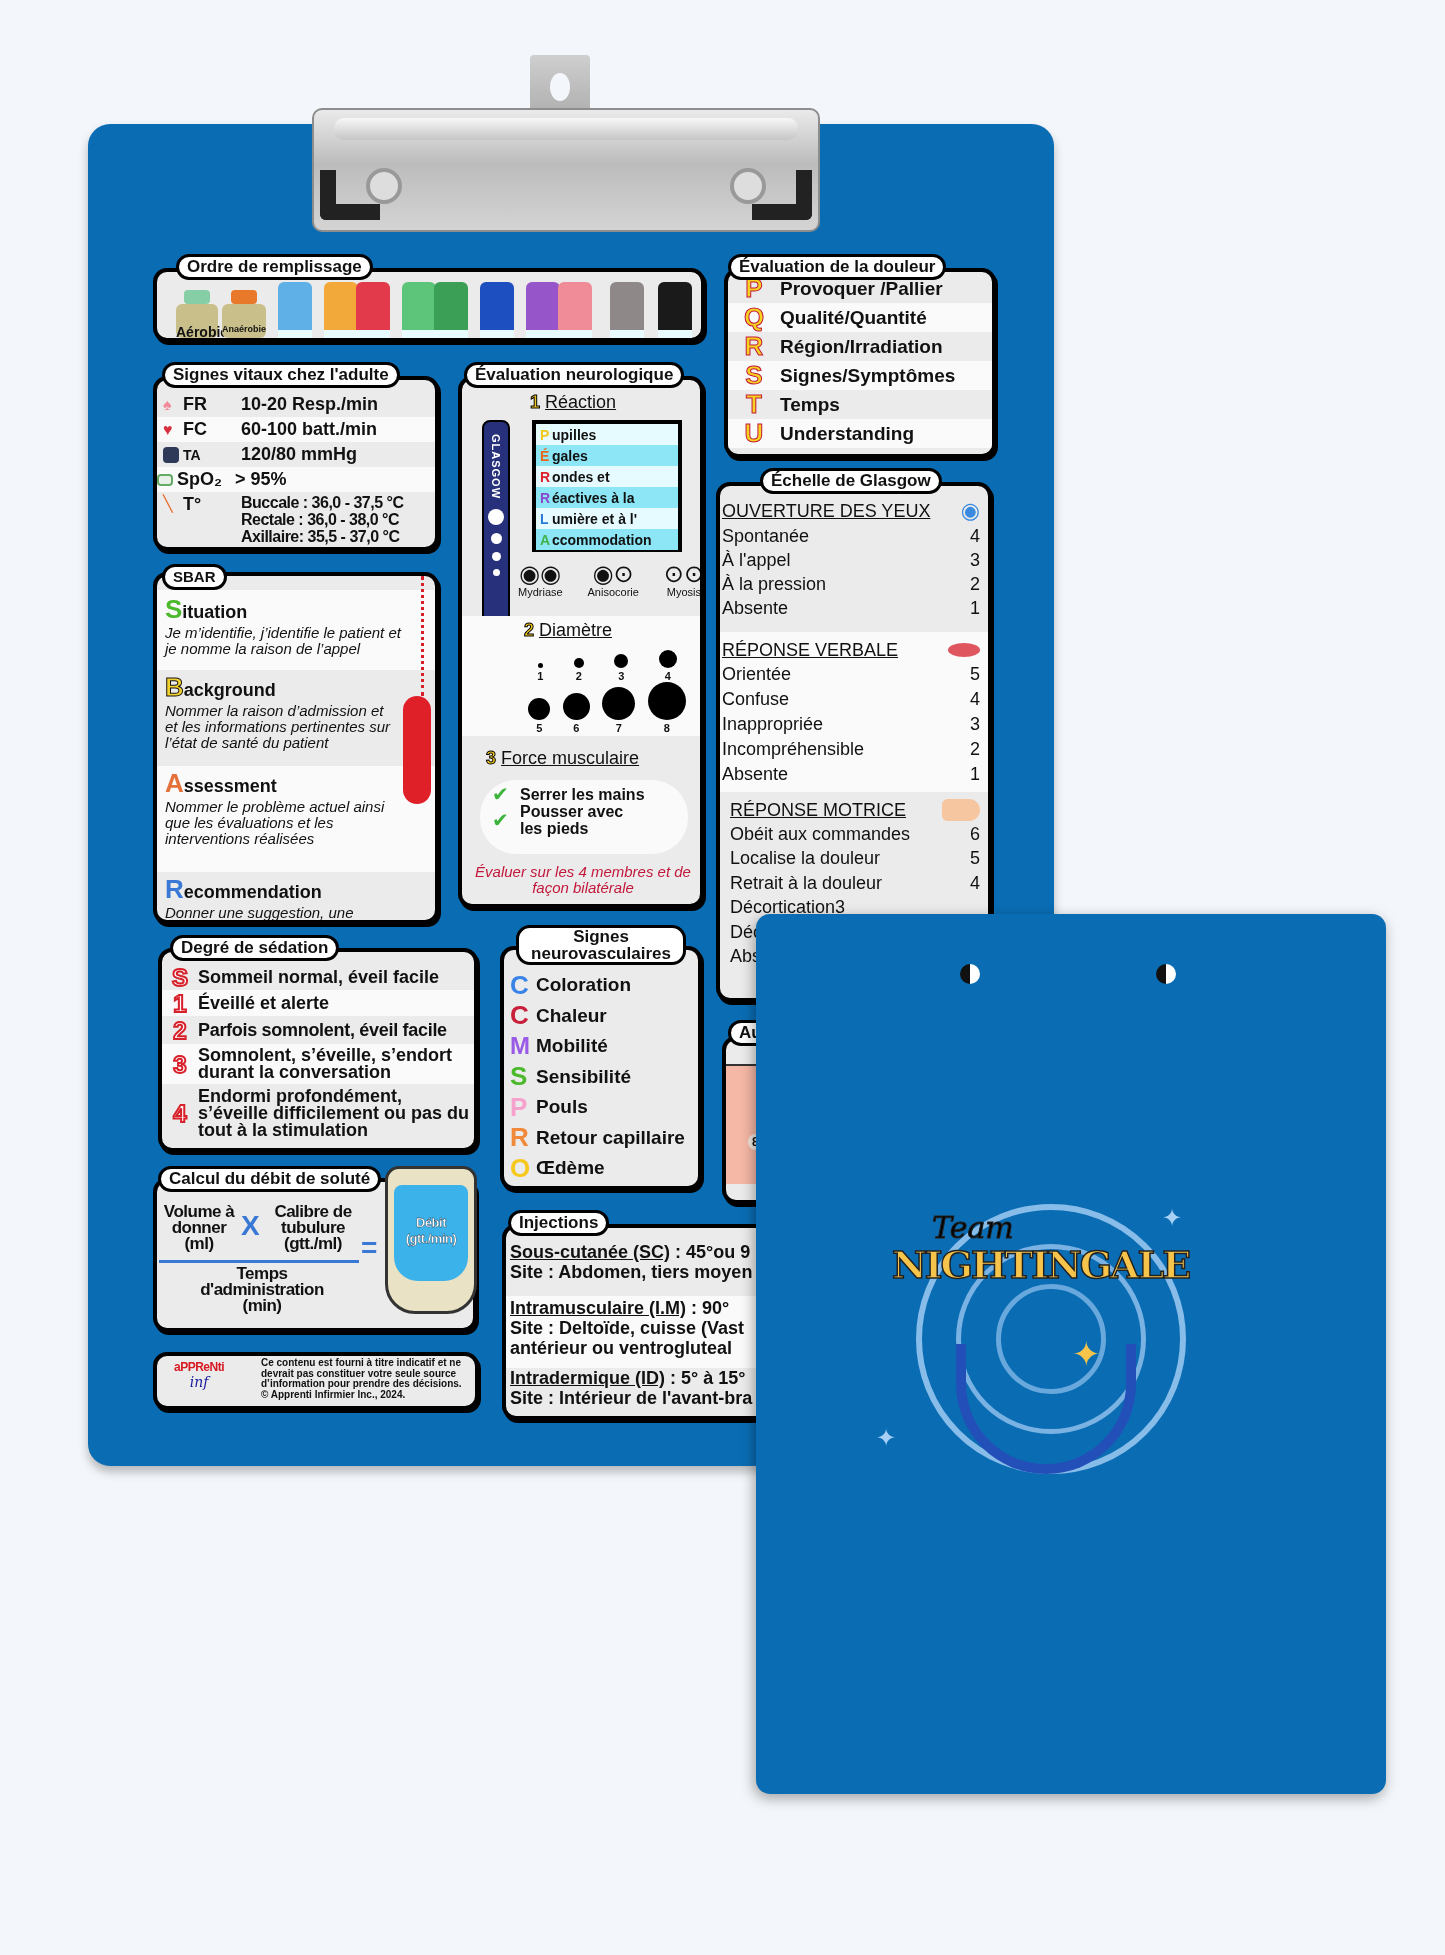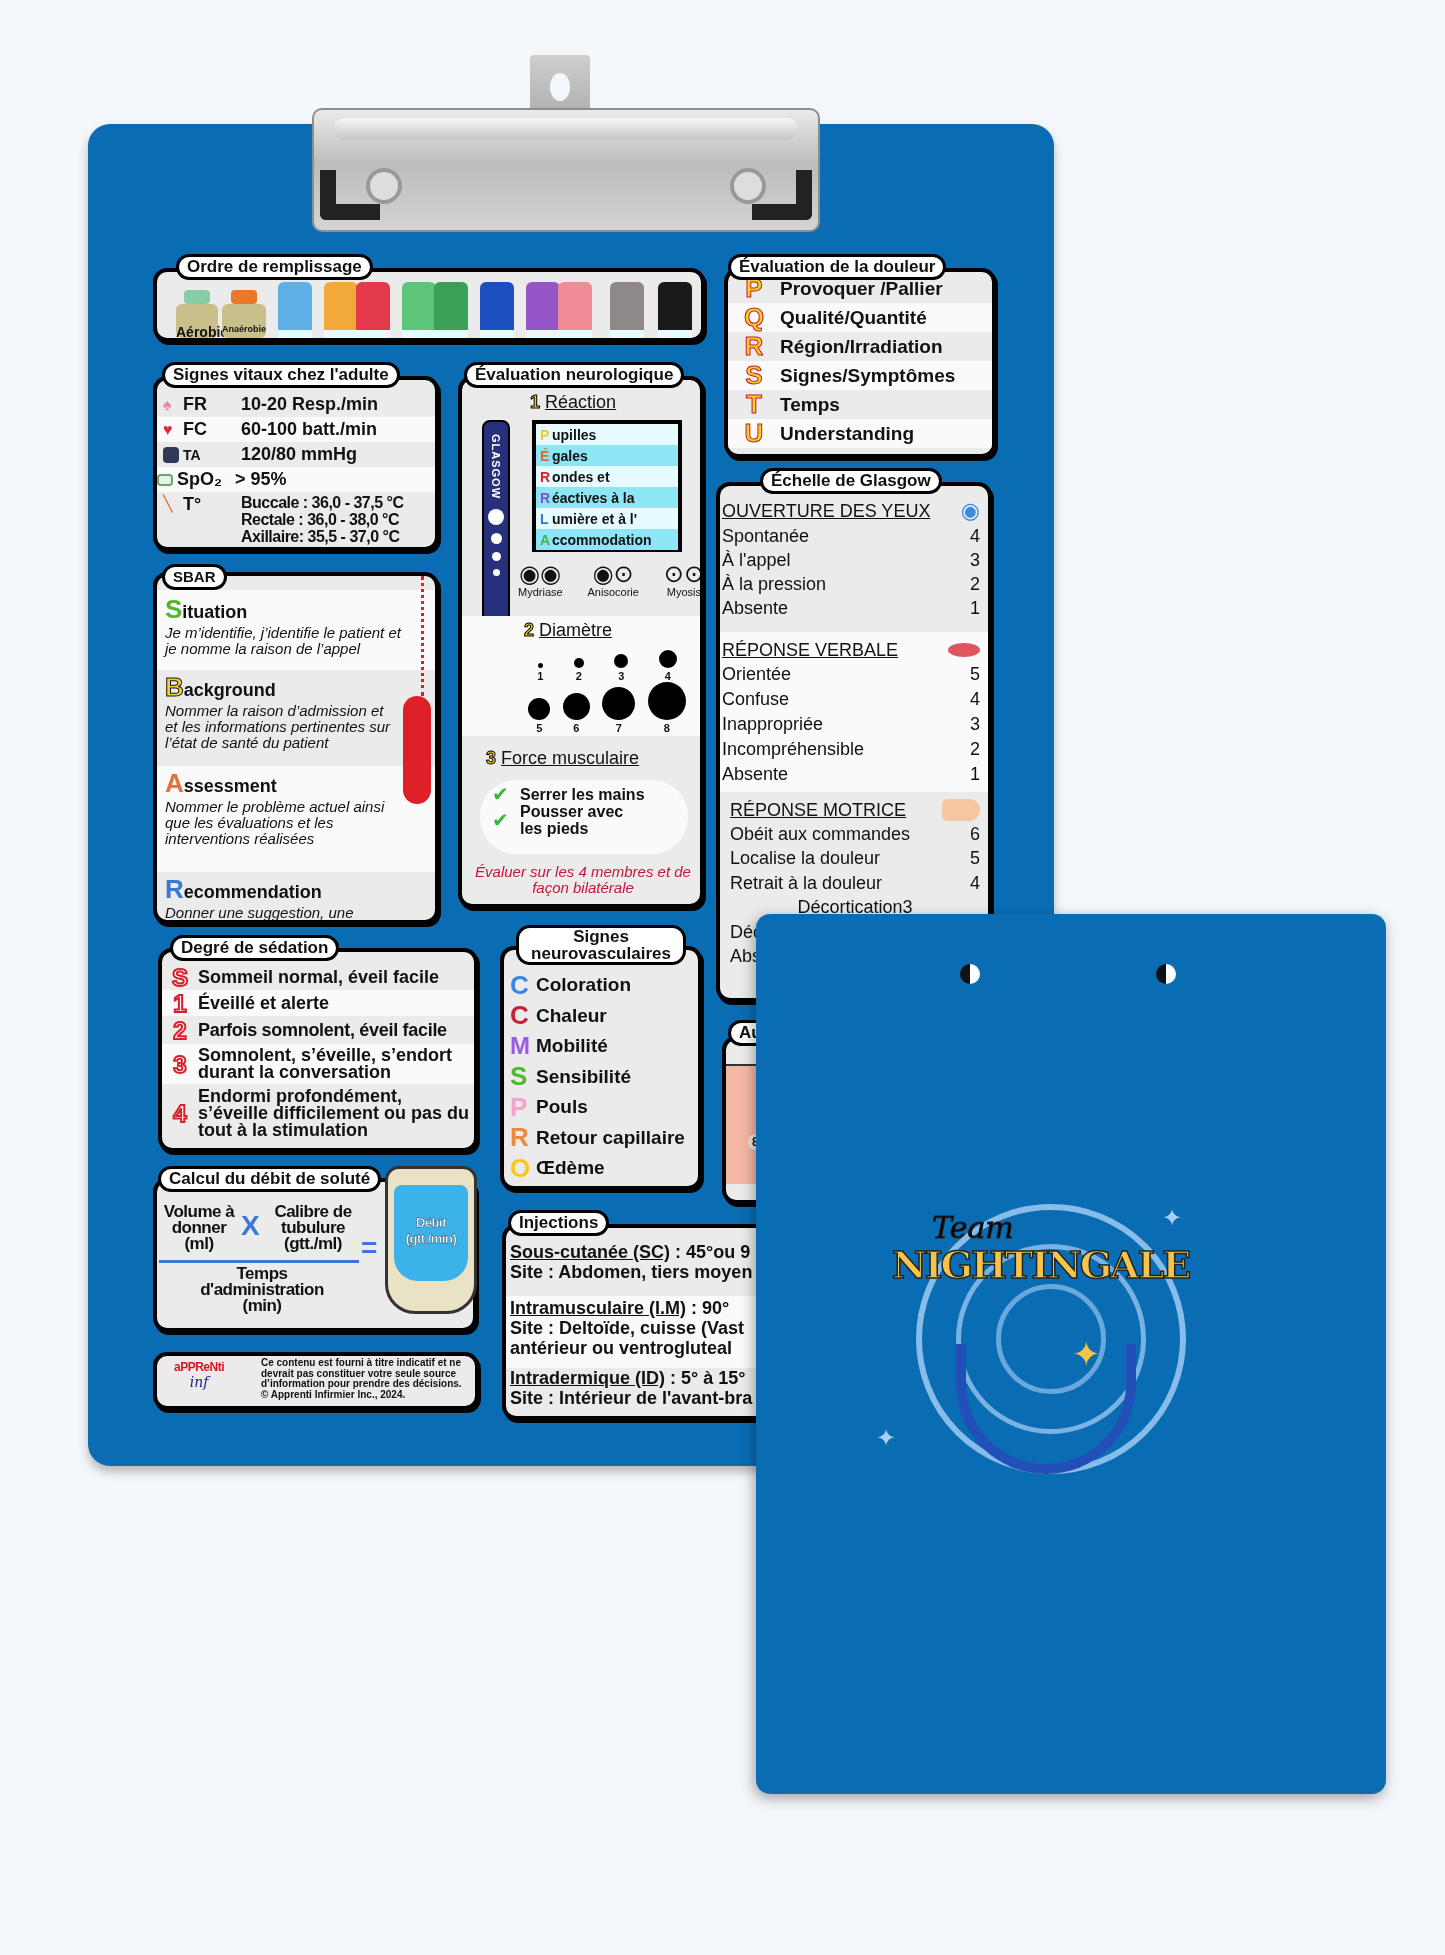--- a/index.html
+++ b/index.html
@@ -293,21 +293,21 @@
         <span>6</span>
       </div>
     <div class="row" style="justify-content:space-between;height:24.5px">
         <span>Localise la douleur</span>
         <span>5</span>
       </div>
     <div class="row" style="justify-content:space-between;height:24.5px">
         <span>Retrait à la douleur</span>
         <span>4</span>
       </div>
-    <div class="row" style="justify-content:center;height:24.5px">
+    <div class="row" style="justify-content:flex-start;height:24.5px">
         <span>Décortication</span>
         <span>3</span>
       </div>
     <div class="row" style="height:24.5px">
         <span>Déc</span>
       </div>
     <div class="row" style="height:24.5px">
         <span>Abs</span>
       </div>
   </div>

